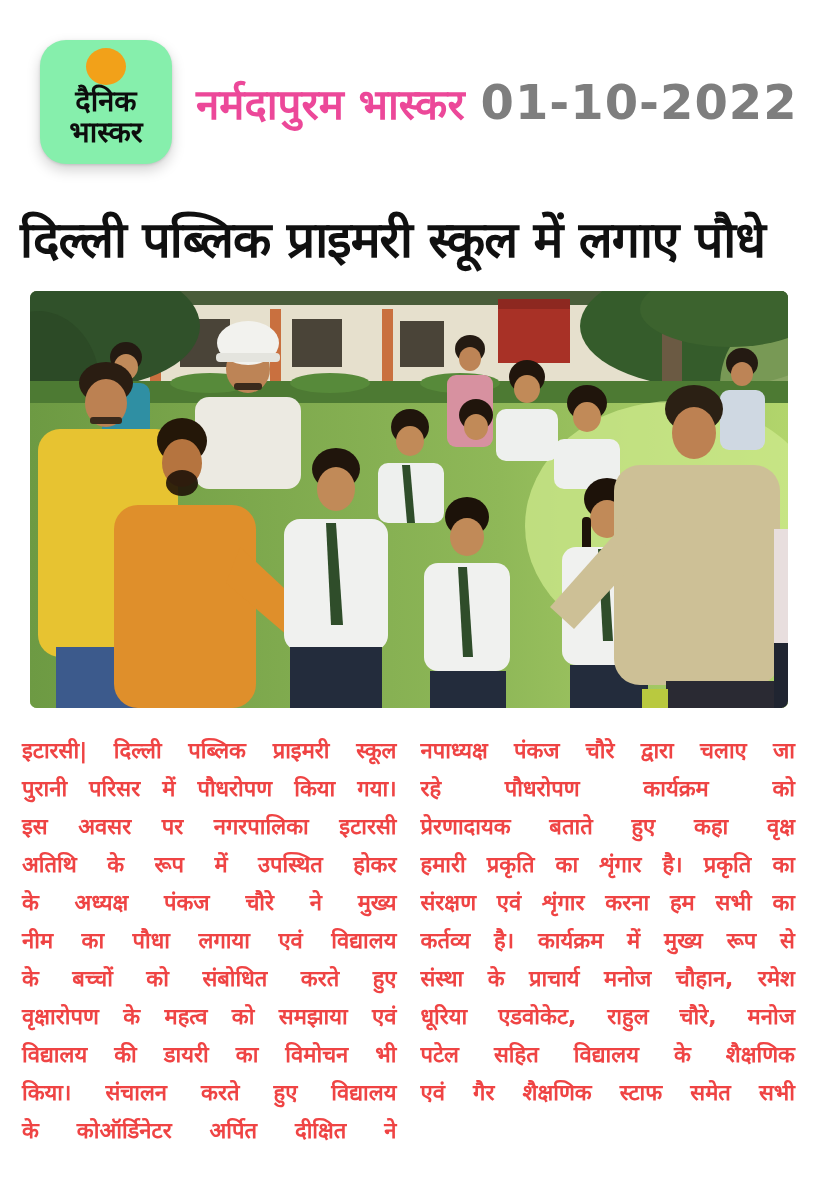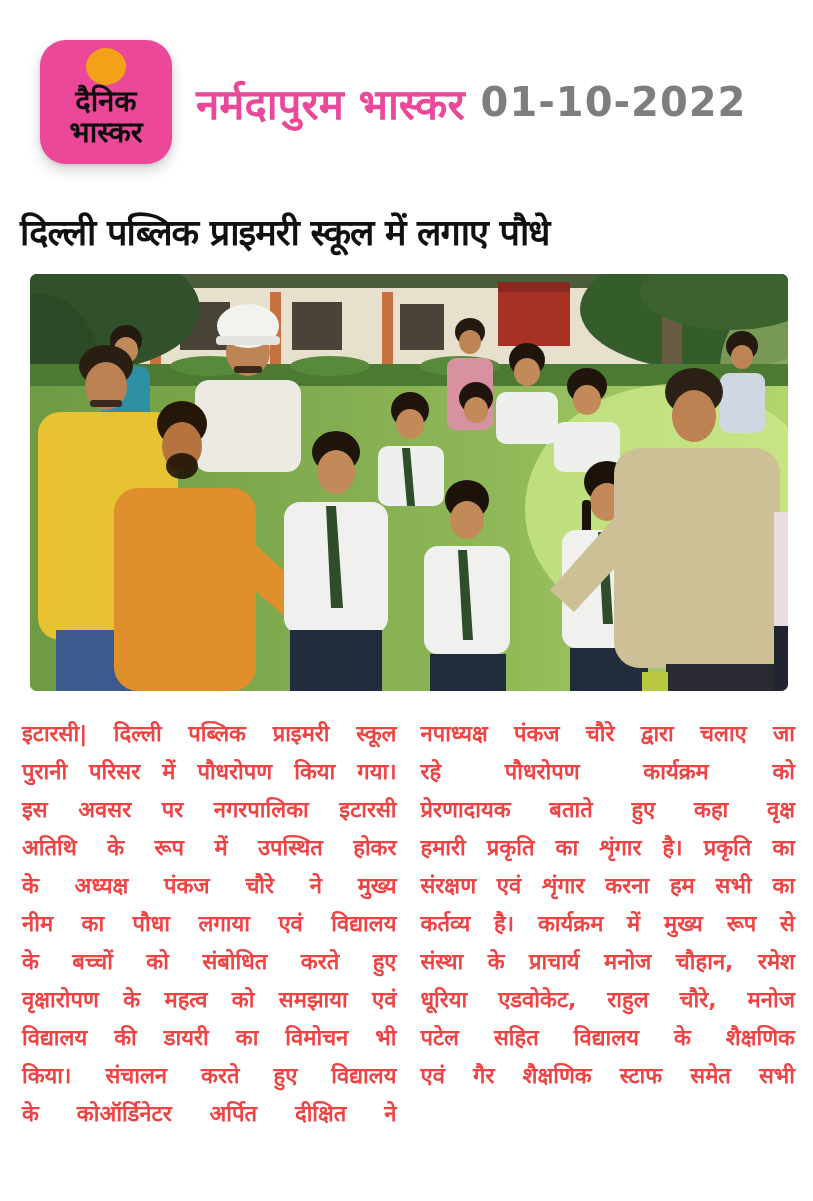--- a/index.html
+++ b/index.html
@@ -13,21 +13,21 @@
   .page { width: 813px; height: 1201px; background: #ffffff; }
 
   
   .masthead-row {
     display: flex; align-items: center;
     padding: 40px 20px 0 40px;
     white-space: nowrap;
   }
   .logo-card {
     width: 132px; height: 124px;
-    background: #ec4899;
+    background: #86efac;
     border-radius: 26px;
     box-shadow: 0 6px 14px rgba(0,0,0,0.18), 0 1px 3px rgba(0,0,0,0.12);
     display: flex; flex-direction: column; align-items: center; justify-content: flex-start;
     flex: 0 0 auto;
   }
   .logo-sun {
     width: 40px; height: 37px;
     background: #F2A119;
     border-radius: 50%;
     margin-top: 8px;
@@ -41,31 +41,31 @@
     color: #0d0d0d;
     letter-spacing: 0px;
   }
   .masthead-title {
     font-size: 42px;
     font-weight: 700;
     color: #ec4899;
     margin-left: 24px;
   }
   .masthead-date {
-    font-size: 40px;
+    font-size: 48px;
     font-weight: 700;
     color: #7e7e7e;
     margin-left: 16px;
     letter-spacing: 1px;
   }
 
   
   .headline {
     margin: 48px 18px 0 20px;
-    font-size: 36px;
+    font-size: 50px;
     font-weight: 700;
     color: #101010;
     line-height: 1.15;
     letter-spacing: -1px;
     white-space: nowrap;
   }
 
   
   .photo-wrap {
     margin: 21px 25px 0 30px;

